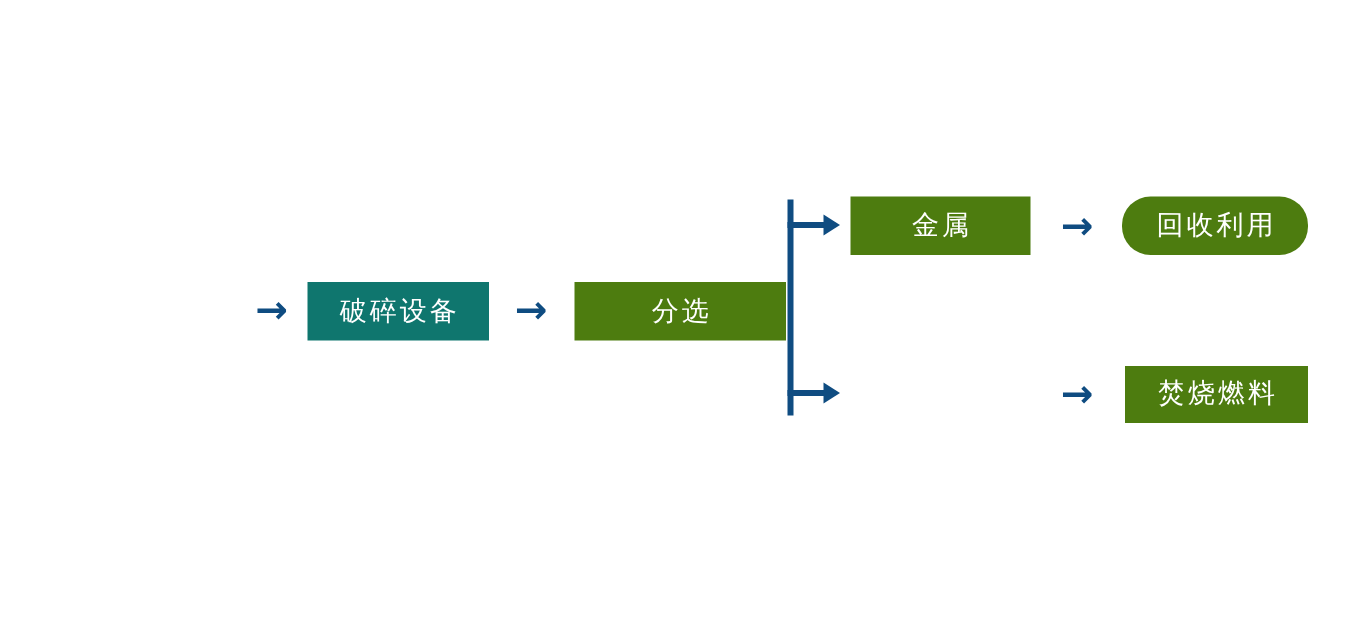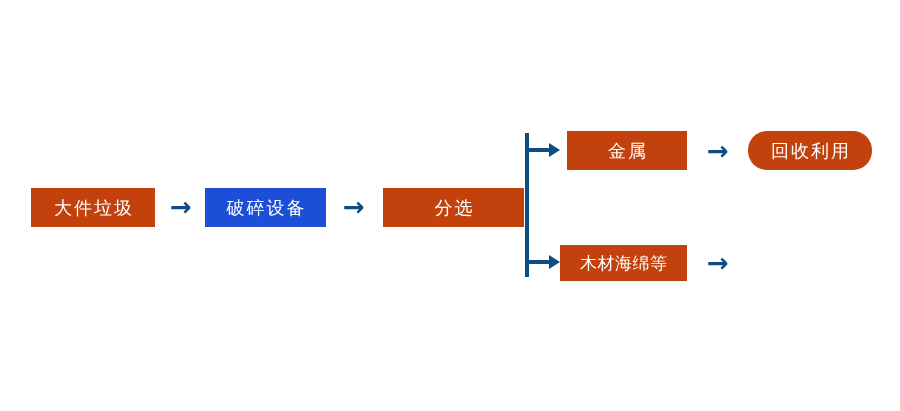--- a/index.html
+++ b/index.html
@@ -25,22 +25,22 @@
     justify-content: center;
     box-sizing: border-box;
     color: #ffffff;
     font-size: 18px;
     line-height: 1;
     letter-spacing: 2px;
     text-indent: 2px;
     white-space: nowrap;
     font-family: "DejaVu Sans", "Liberation Sans", sans-serif;
   }
-  .node-blue { background: #c2410c; }
-  .node-red  { background: #1d4ed8; }
+  .node-blue { background: #4d7c0f; }
+  .node-red  { background: #0f766e; }
 
   .arrow {
     position: absolute;
     display: flex;
     align-items: center;
     justify-content: center;
     color: #0f4c81;
     font-size: 26px;
     line-height: 1;
     font-weight: bold;
@@ -88,21 +88,20 @@
   
   #node-wood-sponge   { left: 560px; top: 245px; width: 127px; height: 36px; font-size: 17px; letter-spacing: 0.5px; text-indent: 0.5px; }
   #arrow-4            { left: 700px; top: 249px; width: 36px;  height: 28px; }
   #node-incineration  { left: 750px; top: 244px; width: 122px; height: 38px; }
 </style>
 </head>
 <body>
 
 <div id="flowchart">
 
-  <div class="node node-blue" id="node-bulky-waste">大件垃圾</div>
 
   <div class="arrow" id="arrow-1">→</div>
 
   <div class="node node-red" id="node-crusher">破碎设备</div>
 
   <div class="arrow" id="arrow-2">→</div>
 
   <div class="node node-blue" id="node-sorting">分选</div>
 
   <div class="branch-trunk" id="branch-trunk"></div>
@@ -112,18 +111,18 @@
 
   <div class="branch-stub" id="branch-stub-bottom"></div>
   <div class="branch-head" id="branch-head-bottom"></div>
 
   <div class="node node-blue" id="node-metal">金属</div>
 
   <div class="arrow" id="arrow-3">→</div>
 
   <div class="node node-blue" id="node-recycling">回收利用</div>
 
-  <div class="node node-blue" id="node-wood-sponge">木材海绵等</div>
 
   <div class="arrow" id="arrow-4">→</div>
 
+  <div class="node node-blue" id="node-incineration">焚烧燃料</div>
 
 </div>
 
 </body></html>

